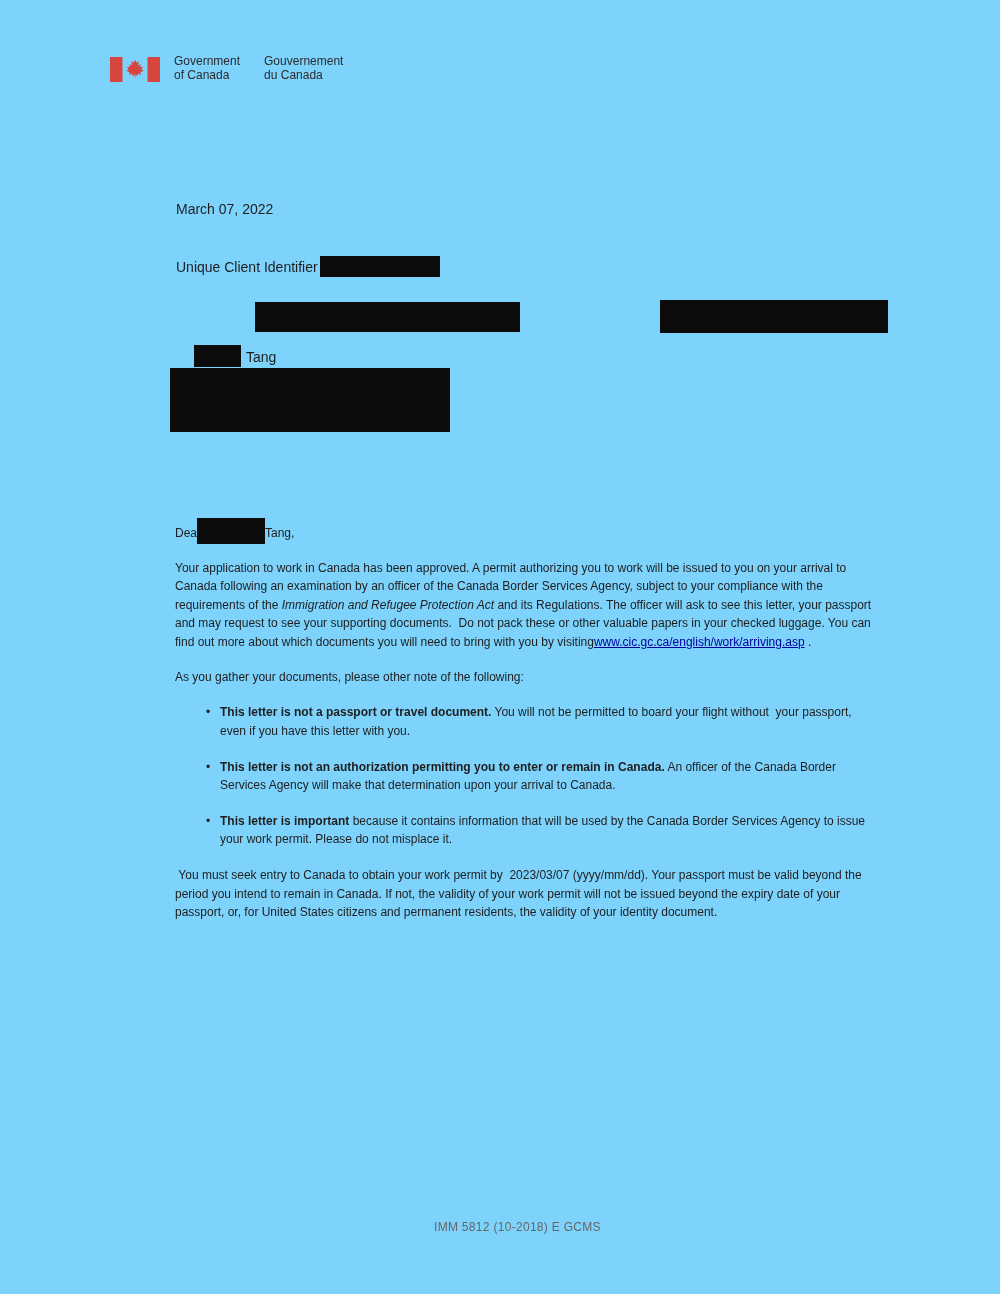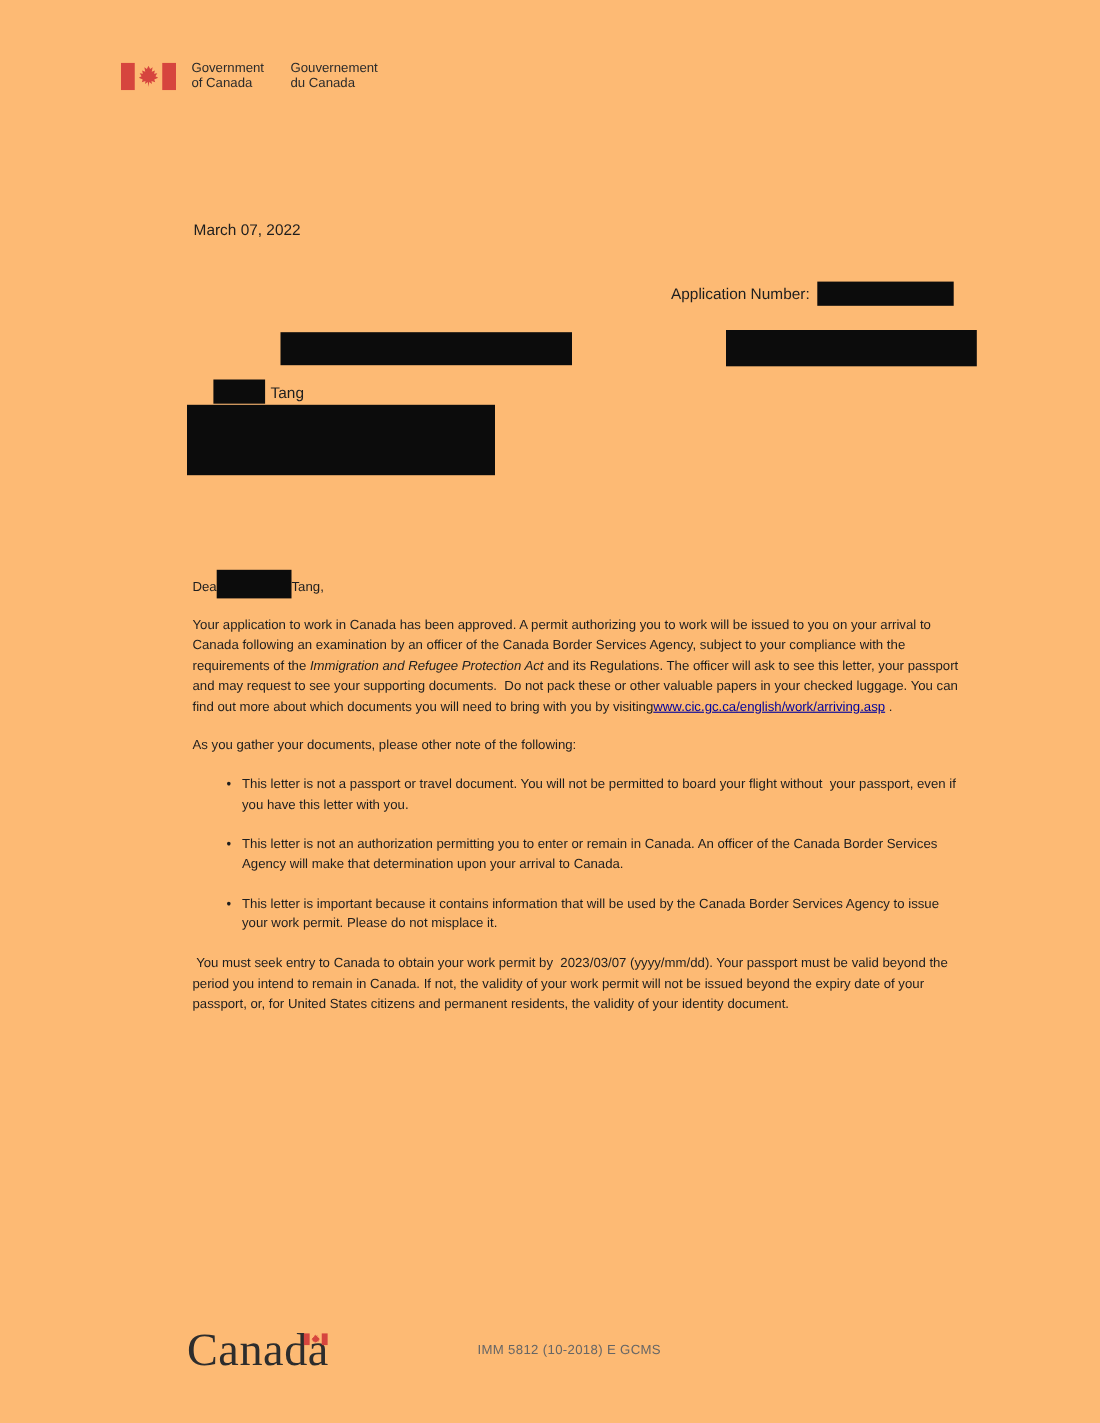--- a/index.html
+++ b/index.html
@@ -5,21 +5,21 @@
   :root{
     --flag-red:#d6453e;
     --link-blue:#00009c;
     --redaction-black:#0c0c0c;
     --text-color:#1e1e1e;
     --wordmark-color:#2d2d2d;
     --footnote-gray:#666666;
   }
   html,body{margin:0;padding:0;}
   body{background:#ffffff;font-family:"Liberation Sans","DejaVu Sans",sans-serif;color:var(--text-color);}
-  .page{position:relative;width:1000px;height:1294px;background:#fdba74;overflow:hidden;}
+  .page{position:relative;width:1000px;height:1294px;background:#7dd3fc;overflow:hidden;}
 
   
   .gov-header{position:absolute;left:110px;top:55px;display:flex;align-items:flex-start;gap:12px;}
   .gov-flag{width:50px;height:25px;margin-top:2px;}
   .gov-col{font-size:12px;line-height:13.5px;color:#2b2b2b;margin-left:2px;}
   .gov-col + .gov-col{margin-left:12px;}
 
   
   .date-line{position:absolute;left:176px;top:201px;font-size:14px;}
   .ref-group{position:absolute;display:flex;align-items:center;font-size:14px;}
@@ -38,21 +38,21 @@
 
   
   .letter-body{position:absolute;left:175px;top:518px;width:700px;font-size:12px;line-height:18.4px;}
   .par{margin:0 0 17px 0;white-space:pre-wrap;}
   .salutation{margin:0 0 15px 0;white-space:pre-wrap;}
   .sal-box{display:inline-block;width:68px;height:26px;vertical-align:-7px;background:var(--redaction-black);}
   .act-title{font-style:italic;}
   a.doc-link{color:var(--link-blue);text-decoration:underline;cursor:pointer;}
   .bullet{position:relative;margin:0 0 17.5px 31px;padding-left:14px;white-space:pre-wrap;}
   .bullet .marker{position:absolute;left:0;top:0;}
-  .bullet b{font-weight:normal;}
+  .bullet b{font-weight:bold;}
 
   
   .wordmark{position:absolute;left:170px;top:1207px;font-family:"Liberation Serif","DejaVu Serif",serif;font-size:42px;line-height:1;color:var(--wordmark-color);letter-spacing:0.5px;}
   .wm-flag{position:absolute;top:5px;right:1px;width:22px;height:11px;}
   .form-number{position:absolute;left:434px;top:1220px;font-size:12px;letter-spacing:0.3px;color:var(--footnote-gray);}
 </style>
 </head>
 <body>
 
 <svg width="0" height="0" style="position:absolute" aria-hidden="true">
@@ -78,23 +78,23 @@
         <div>of Canada</div>
       </div>
     <div class="gov-col">
         <div>Gouvernement</div>
         <div>du Canada</div>
       </div>
   </div>
 
   <div class="date-line">March 07, 2022</div>
 
-  <div class="ref-group ref-app">
-      <span>Application Number:</span>
-      <span class="redact redact-inline app-box"></span>
+  <div class="ref-group ref-uci">
+      <span>Unique Client Identifier</span>
+      <span class="redact redact-inline uci-box"></span>
     </div>
 
   <div class="redact box-row2-left"></div>
   <div class="redact box-row2-right"></div>
 
   <div class="name-line">
       <span class="redact name-box"></span>
       <span class="surname">Tang</span>
     </div>
   <div class="redact box-address"></div>
@@ -108,18 +108,15 @@
 
     <div>
       <div class="bullet"><span class="marker">•</span><b>This letter is not a passport or travel document.</b><span> You will not be permitted to board your flight without  your passport, even if you have this letter with you.</span></div>
       <div class="bullet"><span class="marker">•</span><b>This letter is not an authorization permitting you to enter or remain in Canada.</b><span> An officer of the Canada Border Services Agency will make that determination upon your arrival to Canada.</span></div>
       <div class="bullet"><span class="marker">•</span><b>This letter is important</b><span> because it contains information that will be used by the Canada Border Services Agency to issue your work permit. Please do not misplace it.</span></div>
     </div>
 
     <p class="par"> You must seek entry to Canada to obtain your work permit by  2023/03/07 (yyyy/mm/dd). Your passport must be valid beyond the period you intend to remain in Canada. If not, the validity of your work permit will not be issued beyond the expiry date of your passport, or, for United States citizens and permanent residents, the validity of your identity document.</p>
   </div>
 
-  <div class="wordmark"><span>Canada</span><svg class="wm-flag" viewBox="0 0 200 100">
-        <use href="#flag-def"></use>
-      </svg></div>
   <div class="form-number">IMM 5812 (10-2018) E GCMS</div>
 
 </div>
 
 </body></html>

